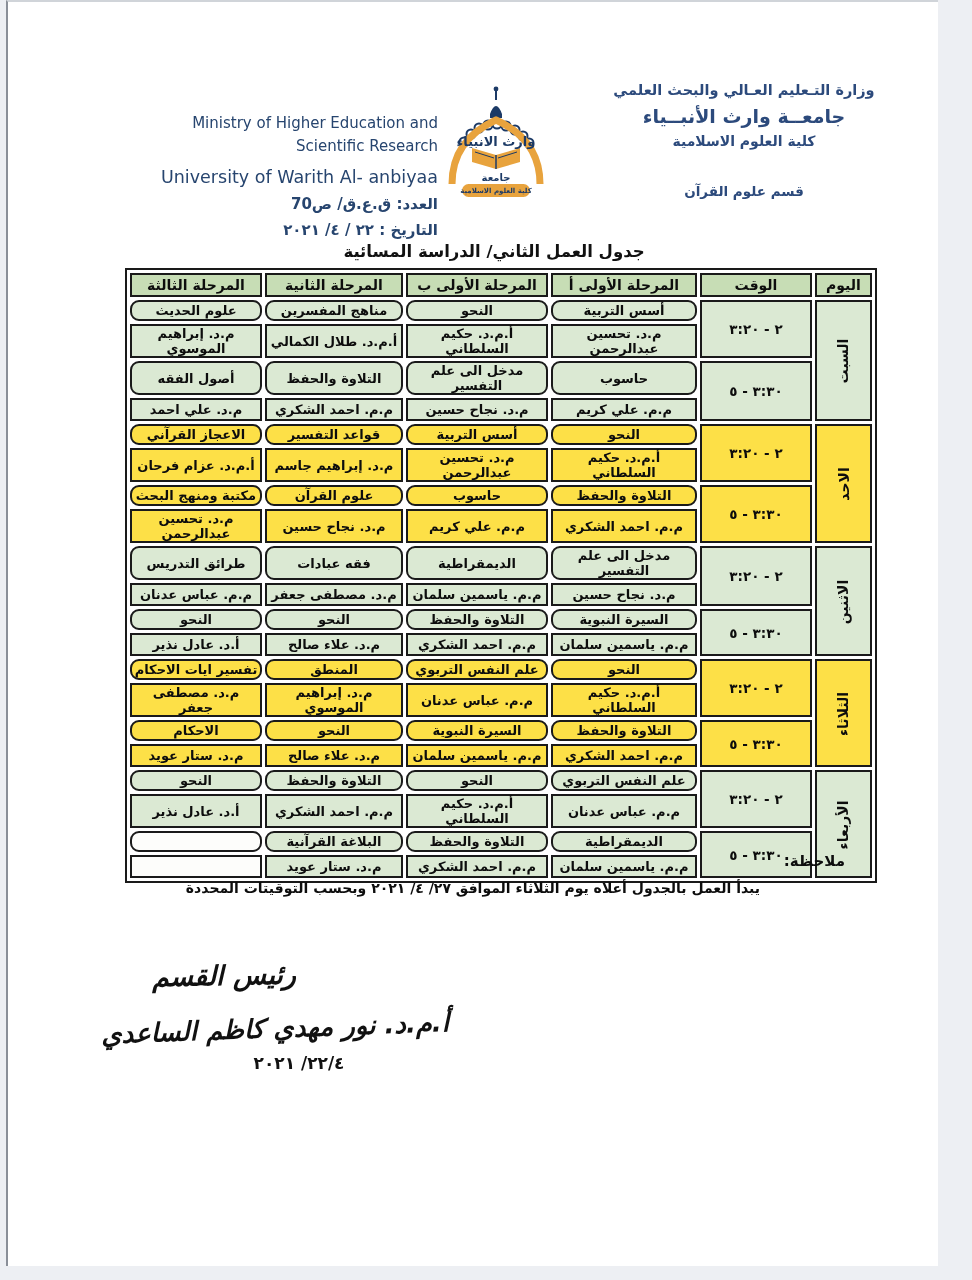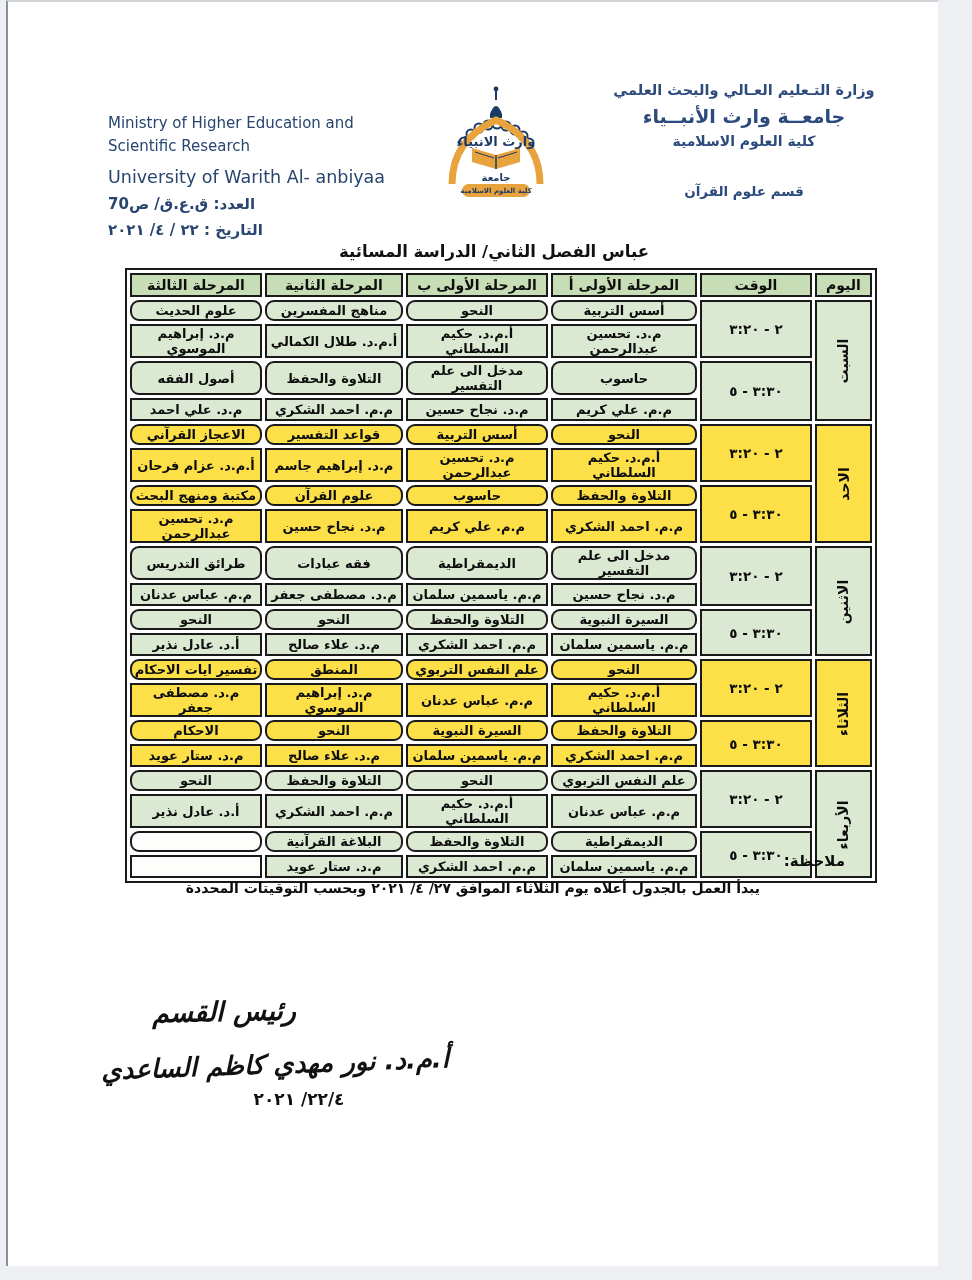--- a/index.html
+++ b/index.html
@@ -6,21 +6,21 @@
     font-family:"DejaVu Sans",sans-serif;}
   .page{position:absolute;left:6px;top:0;right:34px;bottom:14px;background:#ffffff;
     border-left:2px solid #8a8f98;border-top:2px solid #d0d4d9;overflow:hidden;padding-left:46px;}
   
   .hdr-ar{position:absolute;left:596px;top:80px;width:280px;text-align:center;
     color:#2c4a7c;direction:rtl;}
   .hdr-ar .l1{font-size:14.5px;font-weight:bold;}
   .hdr-ar .l2{font-size:19px;font-weight:bold;margin-top:7px;}
   .hdr-ar .l3{font-size:14px;font-weight:bold;margin-top:6px;}
   .hdr-ar .l4{font-size:13.5px;font-weight:bold;margin-top:34px;}
-  .hdr-en{position:absolute;left:100px;top:110px;width:330px;text-align:left;color:#27456f;}
+  .hdr-en{position:absolute;left:100px;top:110px;width:330px;text-align:right;color:#27456f;}
   .hdr-en .e1{font-size:15px;line-height:1.55;}
   .hdr-en .e2{font-size:17.5px;margin-top:8px;}
   .hdr-en .n1{font-size:15px;font-weight:bold;margin-top:8px;direction:rtl;}
   .hdr-en .n2{font-size:15px;font-weight:bold;margin-top:8px;direction:rtl;}
   .logo{position:absolute;left:426px;top:82px;width:125px;height:118px;}
   
   .doc-title{position:absolute;left:117px;top:240px;width:738px;text-align:center;
     font-size:16.5px;font-weight:bold;color:#111;direction:rtl;}
   
   .sched{position:absolute;left:117px;top:266px;}
@@ -37,21 +37,21 @@
   .tint-green{background:#dbe9d3;}
   .tint-cream{background:#fde047;}
   .cell-empty{background:#fdfdfb;}
   col.c-day{width:42px;} col.c-time{width:112px;} col.c-s1a{width:146px;}
   col.c-s1b{width:142px;} col.c-s2{width:138px;} col.c-s3{width:132px;}
   
   .note{position:absolute;top:838px;right:93px;text-align:right;direction:rtl;color:#0d0d0d;margin-top:12px;}
   .note .lbl{font-size:15px;font-weight:bold;}
   .note .txt{font-size:14px;font-weight:bold;margin-top:10px;padding-left:0;margin-right:85px;}
   
-  .sig{position:absolute;top:994px;left:111px;width:330px;text-align:center;direction:rtl;color:#111;}
+  .sig{position:absolute;top:958px;left:111px;width:330px;text-align:center;direction:rtl;color:#111;}
   .sig .t{font-size:27px;font-weight:bold;font-style:italic;margin-left:0;margin-right:120px;
     transform:rotate(-1deg);display:inline-block;}
   .sig .n{font-size:26px;font-weight:bold;font-style:italic;margin-top:22px;
     transform:rotate(-2deg);white-space:nowrap;}
   .sig .d{font-size:17px;font-weight:bold;margin-top:10px;margin-left:30px;}
 </style>
 </head>
 <body>
 
 <div class="page">
@@ -96,21 +96,21 @@
   </svg>
 
   <div class="hdr-en">
     <div class="e1">Ministry of Higher Education and</div>
     <div class="e1">Scientific Research</div>
     <div class="e2">University of Warith Al- anbiyaa</div>
     <div class="n1">العدد: ق.ع.ق/ ص70</div>
     <div class="n2">التاريخ : ٢٢ / ٤/ ٢٠٢١</div>
   </div>
 
-  <div class="doc-title">عباس الفصل الثاني/ الدراسة المسائية</div>
+  <div class="doc-title">جدول العمل الثاني/ الدراسة المسائية</div>
 
   <div class="sched">
     <table>
       <colgroup>
         <col class="c-day">
           <col class="c-time">
           <col class="c-s1a">
         <col class="c-s1b">
           <col class="c-s2">
           <col class="c-s3">

